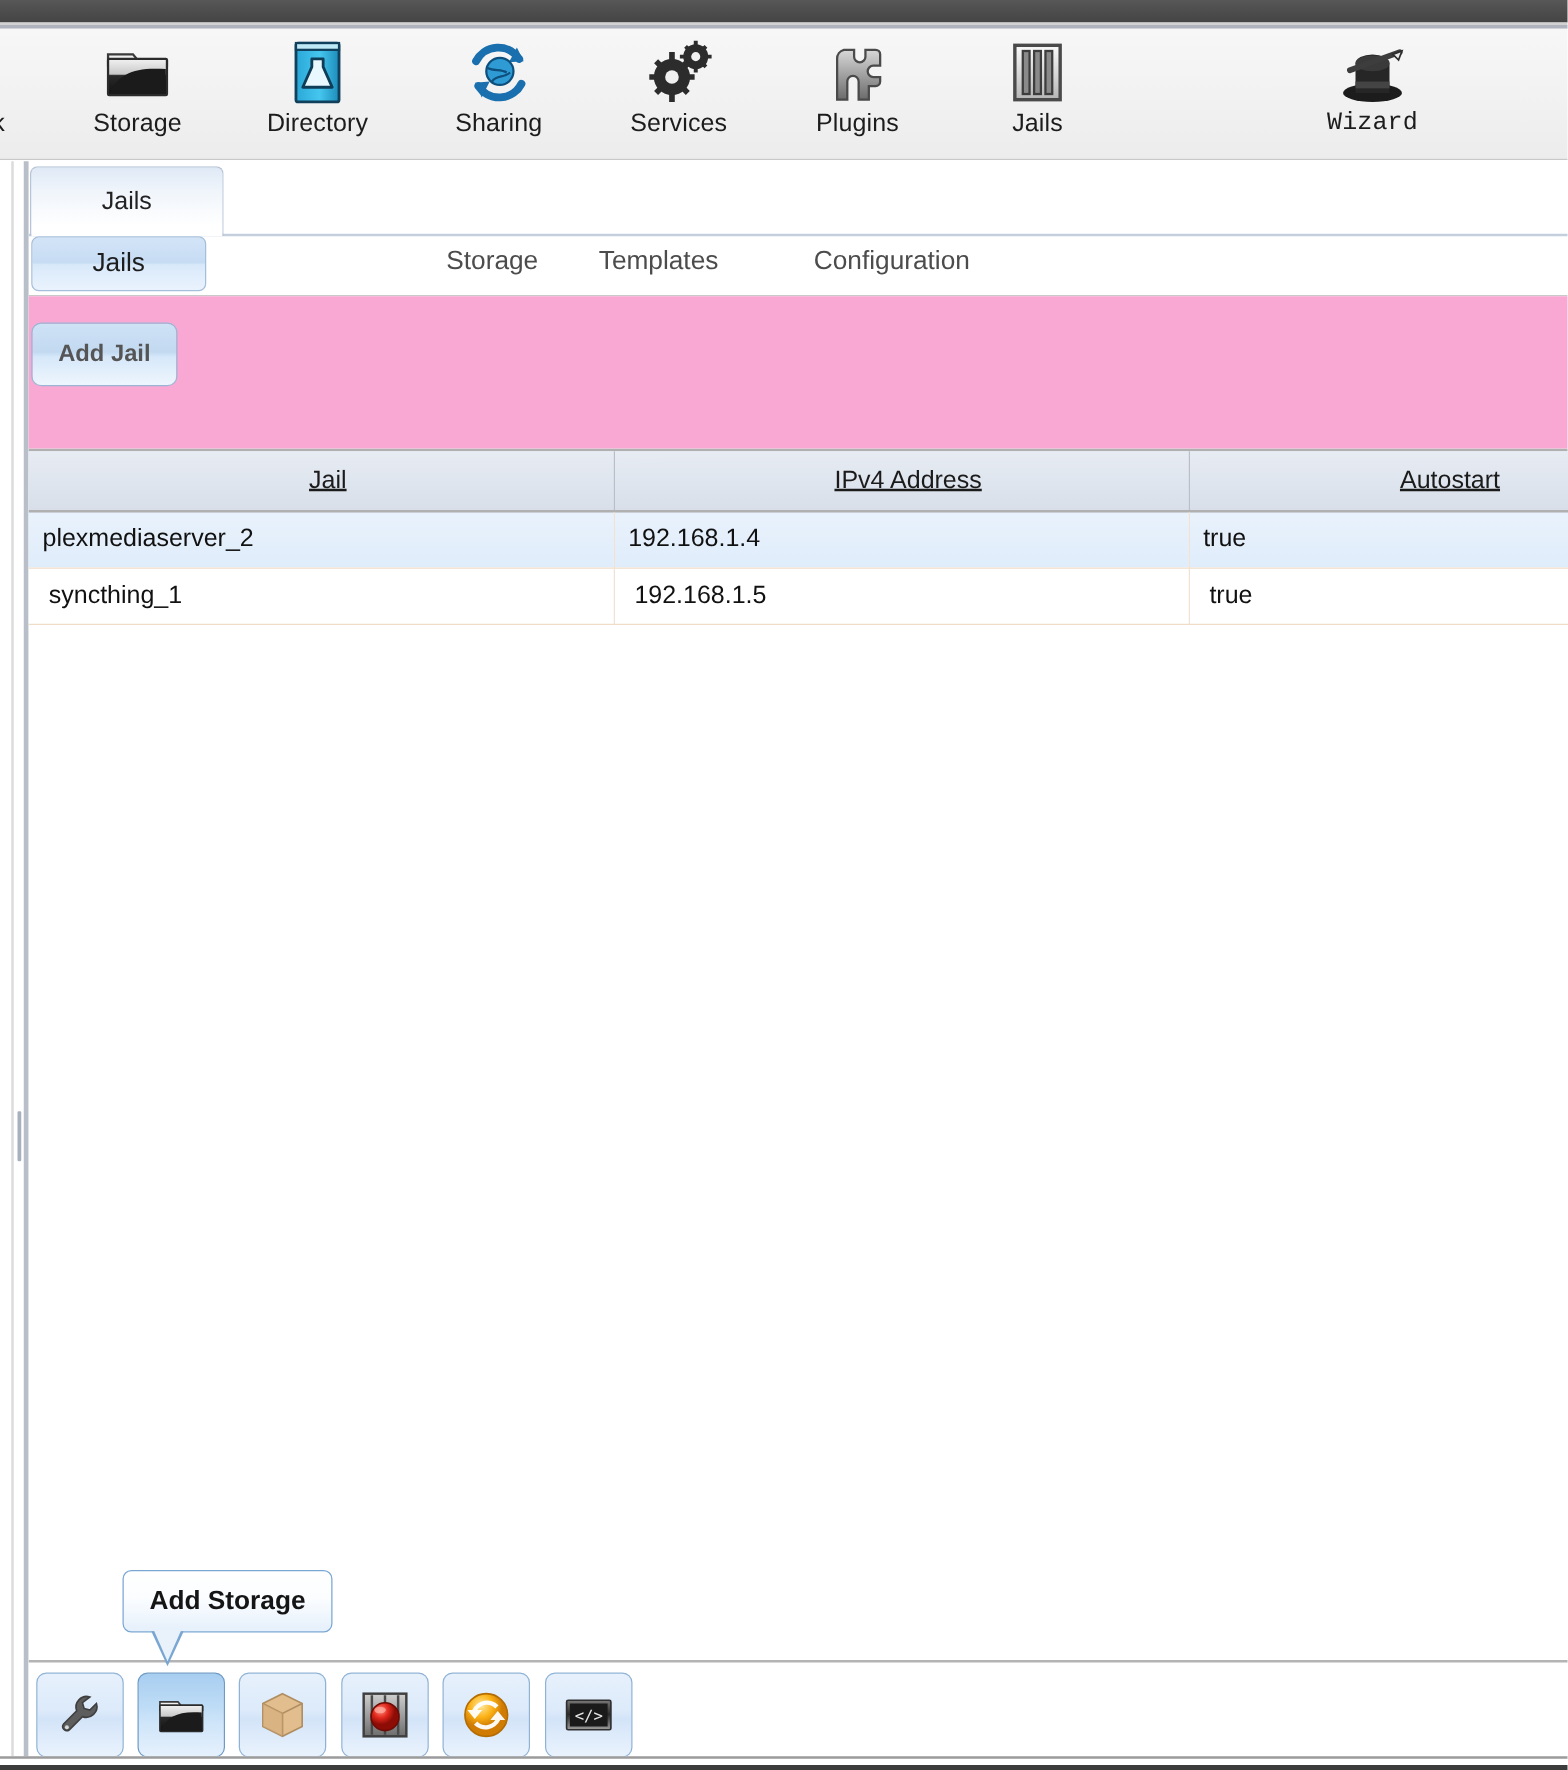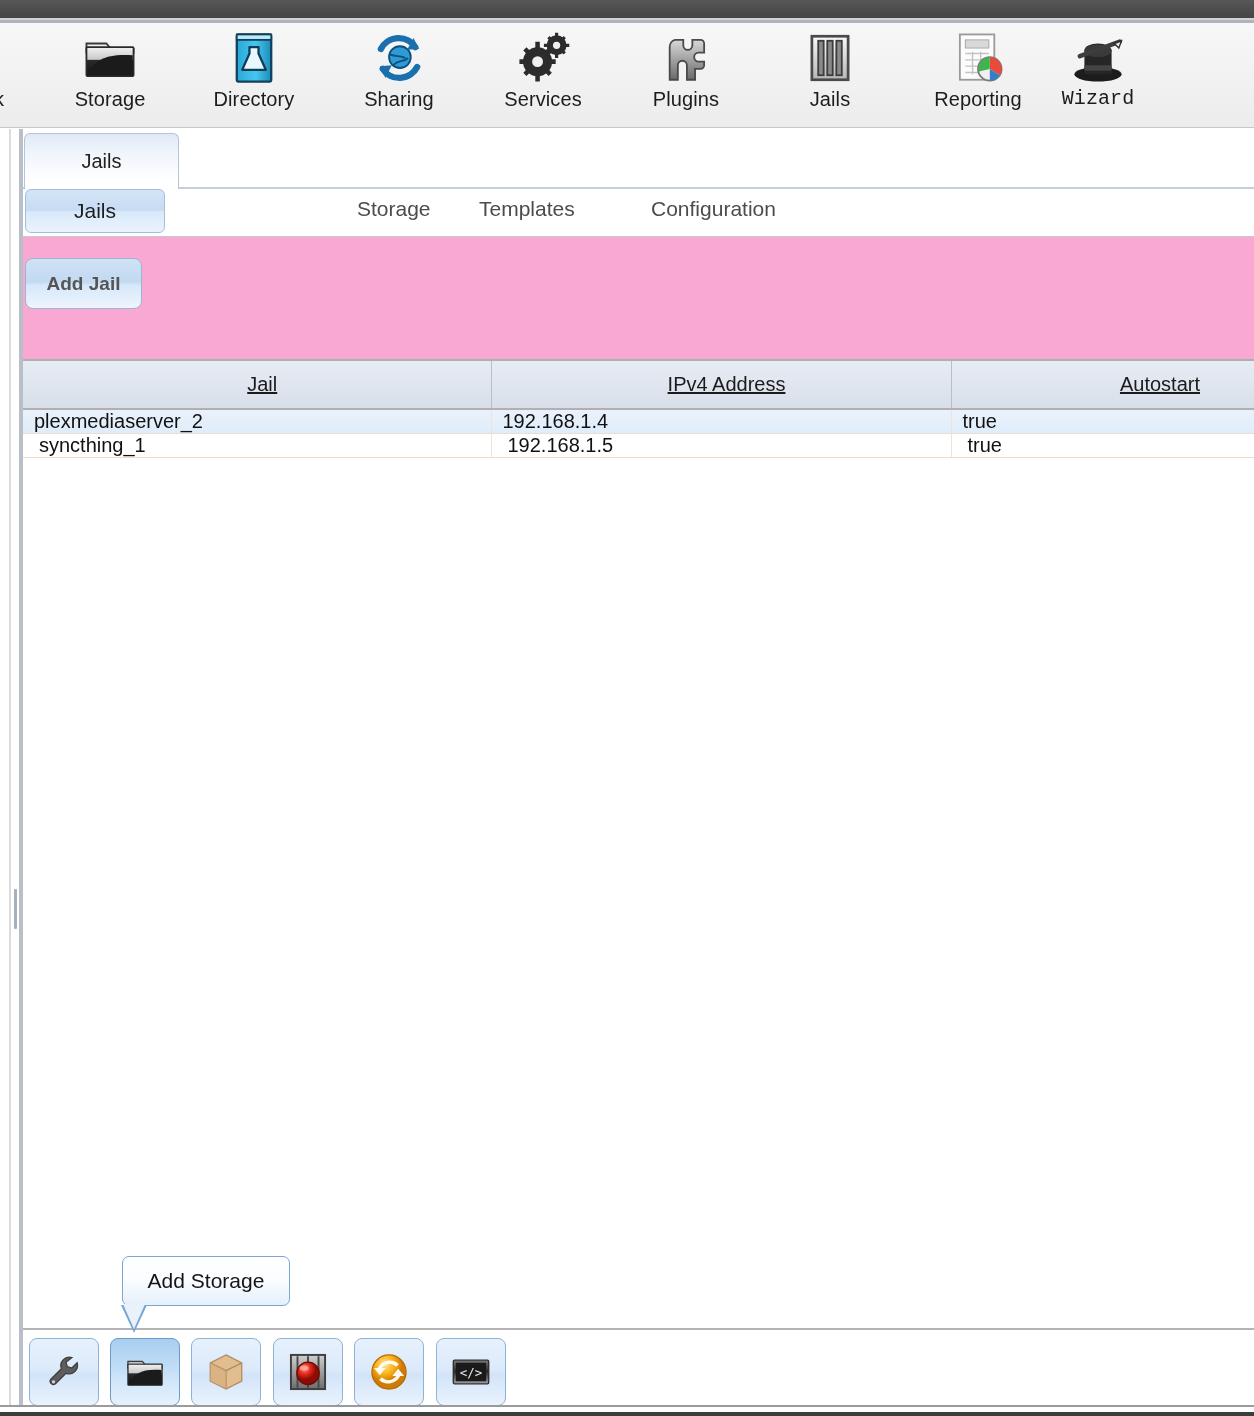--- a/index.html
+++ b/index.html
@@ -229,21 +229,21 @@
     border-right: 1px solid #b9bfc8;
     text-align: center;
     padding: 0 0 0 11px;
     font-size: 20px;
     font-weight: normal;
     color: #1b1b1b;
     box-sizing: border-box;
     text-decoration: underline;
   }
   table.grid td {
-    height: 24px;
+    height: 45px;
     padding: 0 0 0 11px;
     font-size: 20px;
     color: #111111;
     border-right: 1px solid #f0e3d5;
     border-bottom: 1px solid #f0ddc9;
     box-sizing: border-box;
     white-space: nowrap;
   }
   tr.row-odd td {
     background: linear-gradient(to bottom, #e9f2fc 0%, #dfecfa 100%);
@@ -252,31 +252,32 @@
     background: #ffffff;
     padding-left: 16px;
   }
   .col-jail   { width: 468px; }
   .col-ipv4   { width: 460px; }
   .col-auto   { width: 407px; }
 
   
   .tooltip {
     position: absolute;
-    left: 99px; top: 1127px;
+    left: 75px; top: 1127px;
     width: 168px;
     height: 50px;
     background: linear-gradient(to bottom, #ffffff 0%, #fbfdff 45%, #e5f0fb 100%);
     border: 1px solid #7aa6d2;
     border-radius: 7px;
     box-sizing: border-box;
     display: flex;
     align-items: center;
     justify-content: center;
     z-index: 20;
+    font-weight: bold;
   }
   .tooltip-label {
     font-size: 21px;
     color: #151515;
   }
   .tooltip-arrow-outer {
     position: absolute;
     left: 98px; top: 1176px;
     width: 0; height: 0;
     border-left: 13px solid transparent;
@@ -445,36 +446,20 @@
             </defs>
         <rect x="12" y="8" width="40" height="48" fill="url(#jg)" stroke="#4a4a4a" stroke-width="3"></rect>
         <g fill="#8a8a8a" stroke="#3d3d3d" stroke-width="2">
         <rect x="19" y="13" width="6" height="38"></rect>
               <rect x="29" y="13" width="6" height="38"></rect>
               <rect x="39" y="13" width="6" height="38"></rect>
             </g>
           </svg>
         </div>
         <div class="nav-label">Jails</div>
-      </div>
-      <div class="nav-item" style="left: 913px;">
-        <div class="nav-icon">
-          <svg width="58" height="58" viewBox="0 0 64 64">
-            <rect x="12" y="6" width="38" height="50" fill="#fcfcfc" stroke="#9a9a9a" stroke-width="2"></rect>
-        <rect x="18" y="12" width="26" height="9" fill="#d9d9d9" stroke="#a5a5a5"></rect>
-        <g stroke="#c2c2c2" stroke-width="1.5">
-              <path d="M18 27h26M18 34h26M18 41h26M18 48h26M26 25v25M35 25v25"></path>
-            </g>
-        <circle cx="45" cy="44" r="13" fill="#f0f0f0" stroke="#7a7a7a" stroke-width="2"></circle>
-        <path d="M45 44V31a13 13 0 0 1 11 20z" fill="#e84b3a"></path>
-        <path d="M45 44l11 7a13 13 0 0 1-11 6z" fill="#2f80c9"></path>
-        <path d="M45 44l-12 3a13 13 0 0 1 12-16z" fill="#3fb34f"></path>
-          </svg>
-        </div>
-        <div class="nav-label">Reporting</div>
       </div>
       <div class="nav-item" style="left: 1033px; font-family: Liberation Mono, monospace;">
         <div class="nav-icon">
           <svg width="58" height="58" viewBox="0 0 64 64">
             <ellipse cx="32" cy="50" rx="26" ry="8" fill="#1c1c1c"></ellipse>
         <path d="M17 50V24a15 8 0 0 1 30 0v26z" fill="#262626"></path>
         <ellipse cx="32" cy="24" rx="15" ry="7" fill="#3a3a3a"></ellipse>
         <rect x="17" y="40" width="30" height="6" fill="#444"></rect>
         <path d="M12 30L56 14" stroke="#3d3d3d" stroke-width="5" stroke-linecap="round"></path>
         <path d="M50 16l8-3-3 8z" fill="#eaeaea" stroke="#2c2c2c" stroke-width="1.5"></path>

